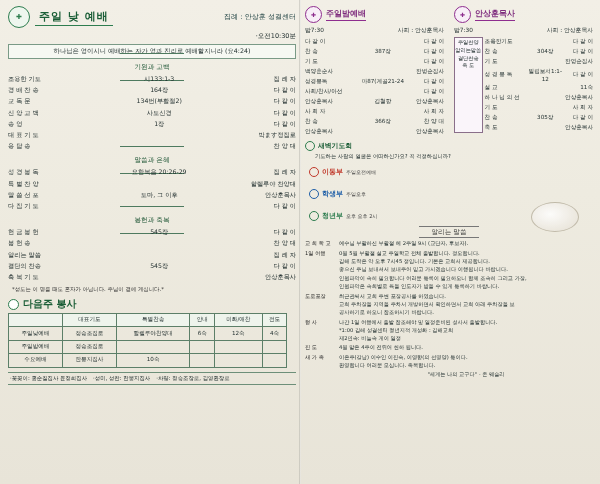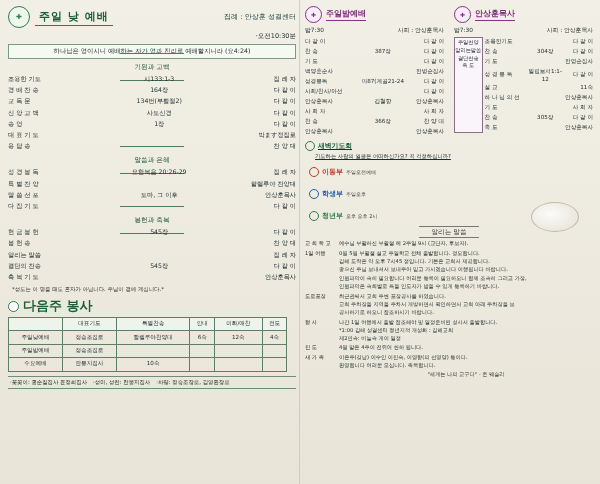--- a/index.html
+++ b/index.html
@@ -44,21 +44,21 @@
   }
   .secbar span{border-top:1px solid #4e7a5f;border-bottom:1px solid #4e7a5f;padding:9px 14px;}
   table.ord{width:100%;border-collapse:collapse;}
   table.ord td{font-size:6.2px;padding:1.1px 0;vertical-align:top;color:#1d2b2b;}
   td.c1{width:30%;padding-left:16px;white-space:nowrap;}
   td.c2{width:45%;text-align:center;white-space:nowrap;}
   td.c3{width:25%;text-align:right;padding-right:10px;white-space:nowrap;}
   .note{font-size:5.4px;color:#333;margin:3px 0 2px 4px;}
   .svc-title{display:flex;align-items:center;gap:4px;margin:4px 0 2px 0;}
   .dot{width:9px;height:9px;border-radius:50%;border:1.2px solid #2e7d4f;background:#fff;}
-  .svc-title b{font-size:13px;color:#1b5e37;}
+  .svc-title b{font-size:10px;color:#1b5e37;}
   table.svc{width:97%;border-collapse:collapse;margin-top:2px;}
   table.svc th,table.svc td{
     border:.8px solid #5c7f68;font-size:5.6px;text-align:center;padding:2.2px 1px;
   }
   table.svc th{background:#eef4ec;font-weight:normal;}
   .footline{
     margin-top:4px;border-top:.8px solid #6d8f79;border-bottom:.8px solid #6d8f79;
     font-size:5.4px;padding:2px 2px;display:flex;gap:6px;flex-wrap:wrap;
   }
   
@@ -78,21 +78,21 @@
   table.mini{width:100%;border-collapse:collapse;}
   table.mini td{font-size:5.6px;padding:1px 0;}
   .mc1{width:38%;padding-left:6px;}
   .mc2{width:36%;text-align:center;}
   .mc3{width:26%;text-align:right;padding-right:4px;}
   .col{width:50%;}
   .boxcol{
     border:.8px solid #8a6f8a;width:34px;font-size:5.2px;text-align:center;
     line-height:1.5;padding:1px 0;background:#faf5fa;
   }
-  .prayer-row{display:flex;gap:0;margin-top:4px;align-items:flex-start;text-decoration:underline;}
+  .prayer-row{display:flex;gap:0;margin-top:4px;align-items:flex-start;}
   .prayer{flex:1;}
   .prayer .ph{display:flex;align-items:center;gap:3px;}
   .od{width:8px;height:8px;border-radius:50%;border:1.1px solid #2e7d4f;}
   .od.p{border-color:#8e2d8e;}
   .prayer .ph b{font-size:6.8px;color:#1b5e37;}
   .prayer .ph b.p{color:#7d2a7d;}
   .prayer p{margin:2px 0 0 10px;font-size:5.3px;line-height:1.5;}
   .groups{display:flex;gap:12px;margin-top:6px;padding-left:4px;flex-direction:column;}
   .grp{display:flex;align-items:center;gap:3px;}
   .grp .gd{width:8px;height:8px;border-radius:50%;border:1.1px solid #c0392b;}

